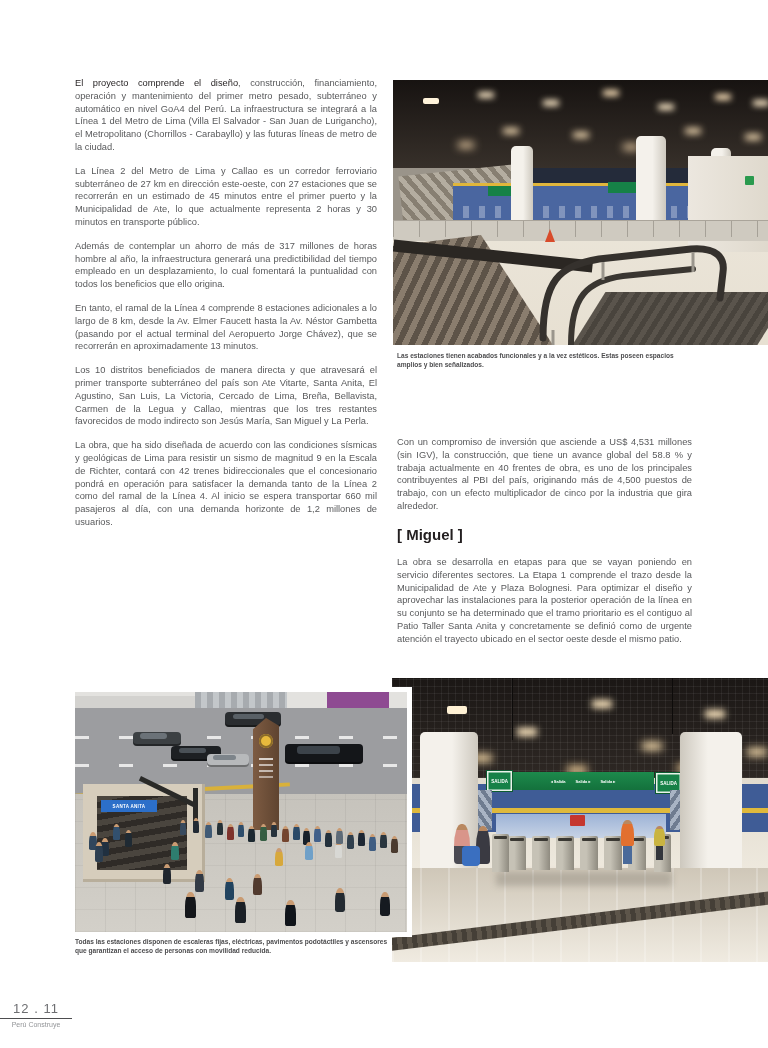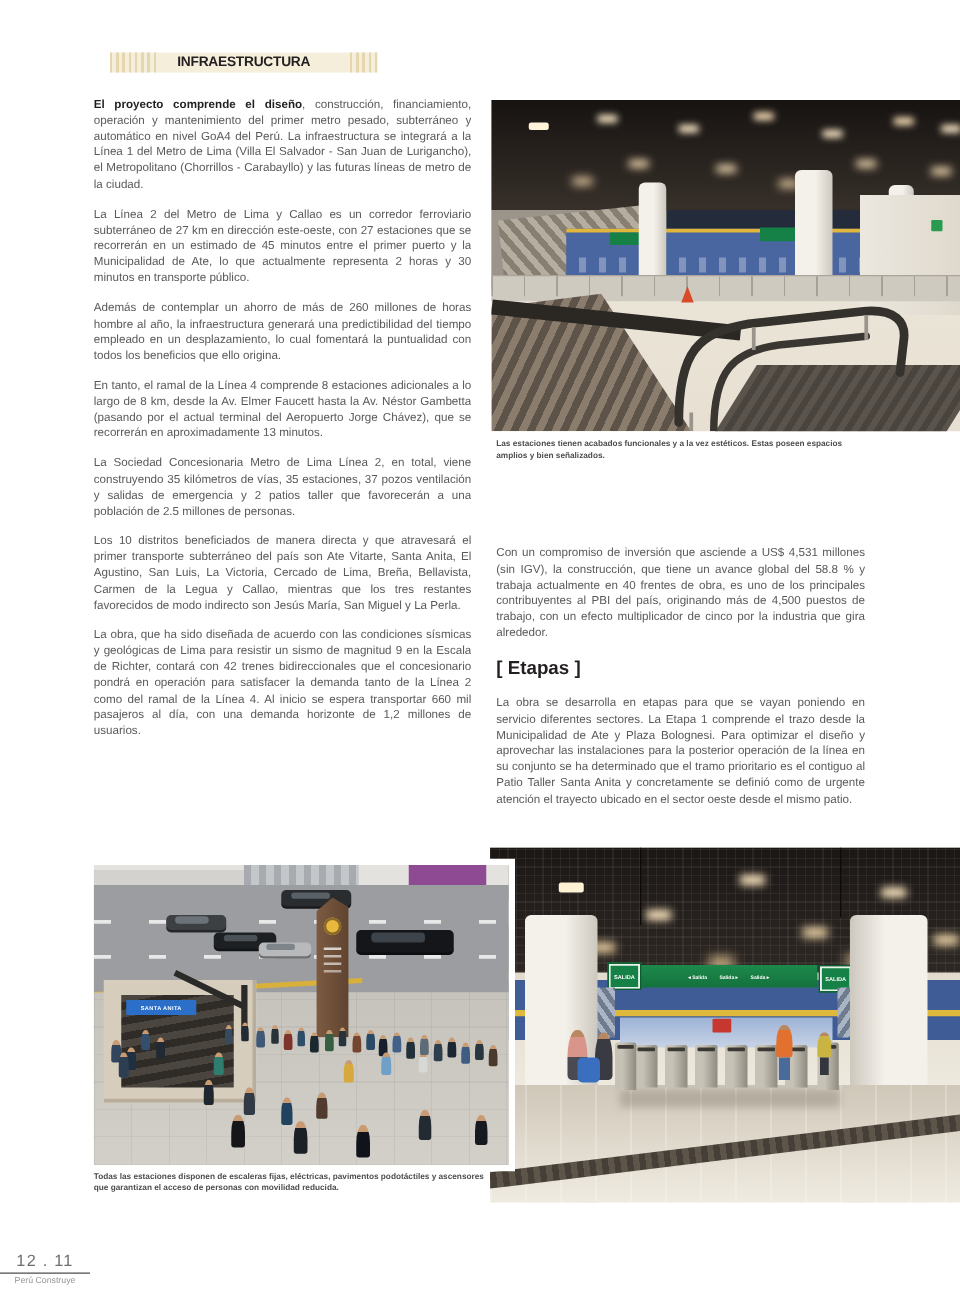--- a/index.html
+++ b/index.html
@@ -12,21 +12,21 @@
         display:flex;align-items:center;justify-content:center;}
   .band::before,.band::after{content:"";position:absolute;top:0;bottom:0;
         background:repeating-linear-gradient(90deg,#e4d7b0 0 2px,rgba(0,0,0,0) 2px 5px);}
   .band::before{left:0;width:40px;}
   .band::after{right:0;width:22px;}
   .band .lbl{font-size:11px;font-weight:bold;color:#231f20;letter-spacing:-0.2px;}
 
   
   .col{position:absolute;text-align:justify;font-size:9.3px;line-height:12.8px;color:#58595b;}
   .col p{margin:0 0 11px 0;}
-  .lead{font-weight:bold;color:#231f20;}
+  .lead{font-weight:normal;color:#231f20;}
   .caption{position:absolute;font-size:6.6px;line-height:9.2px;font-weight:bold;color:#4d4d4f;text-align:left;}
   .etapas{position:absolute;left:397px;top:526px;font-size:15px;font-weight:bold;color:#231f20;}
 
   
   .folio{position:absolute;left:0;top:1001px;width:72px;text-align:center;}
   .folio .num{font-size:13px;color:#6d6e71;letter-spacing:1px;}
   .folio .rule{height:1px;background:#4d4d4f;margin:2px 0 2px 0;}
   .folio .mag{font-size:7px;color:#939598;}
 
   
@@ -57,30 +57,26 @@
   .turn::before{content:"";position:absolute;left:2px;top:2px;right:2px;height:3px;background:#3a3833;border-radius:1px;}
 
   
   #ph2{left:75px;top:692px;width:332px;height:240px;background:#cbc8c1;z-index:2;outline:5px solid #fff;}
 </style>
 </head>
 <body>
 
 <div class="page">
 
-  <div class="band">
-    <span class="lbl">INFRAESTRUCTURA</span>
-  </div>
 
   <div class="col" style="left:75px;top:77px;width:302px;height:610px;overflow:hidden;">
     <p><span class="lead">El proyecto comprende el diseño</span><span>, construcción, financiamiento, operación y mantenimiento del primer metro pesado, subterráneo y automático en nivel GoA4 del Perú. La infraestructura se integrará a la Línea 1 del Metro de Lima (Villa El Salvador - San Juan de Lurigancho), el Metropolitano (Chorrillos - Carabayllo) y las futuras líneas de metro de la ciudad.</span></p>
     <p>La Línea 2 del Metro de Lima y Callao es un corredor ferroviario subterráneo de 27 km en dirección este-oeste, con 27 estaciones que se recorrerán en un estimado de 45 minutos entre el primer puerto y la Municipalidad de Ate, lo que actualmente representa 2 horas y 30 minutos en transporte público.</p>
-    <p>Además de contemplar un ahorro de más de 260 millones de horas hombre al año, la infraestructura generará una predictibilidad del tiempo empleado en un desplazamiento, lo cual fomentará la puntualidad con todos los beneficios que ello origina.</p>
+    <p>Además de contemplar un ahorro de más de 317 millones de horas hombre al año, la infraestructura generará una predictibilidad del tiempo empleado en un desplazamiento, lo cual fomentará la puntualidad con todos los beneficios que ello origina.</p>
     <p>En tanto, el ramal de la Línea 4 comprende 8 estaciones adicionales a lo largo de 8 km, desde la Av. Elmer Faucett hasta la Av. Néstor Gambetta (pasando por el actual terminal del Aeropuerto Jorge Chávez), que se recorrerán en aproximadamente 13 minutos.</p>
-    <p>La Sociedad Concesionaria Metro de Lima Línea 2, en total, viene construyendo 35 kilómetros de vías, 35 estaciones, 37 pozos ventilación y salidas de emergencia y 2 patios taller que favorecerán a una población de 2.5 millones de personas.</p>
     <p>Los 10 distritos beneficiados de manera directa y que atravesará el primer transporte subterráneo del país son Ate Vitarte, Santa Anita, El Agustino, San Luis, La Victoria, Cercado de Lima, Breña, Bellavista, Carmen de la Legua y Callao, mientras que los tres restantes favorecidos de modo indirecto son Jesús María, San Miguel y La Perla.</p>
     <p>La obra, que ha sido diseñada de acuerdo con las condiciones sísmicas y geológicas de Lima para resistir un sismo de magnitud 9 en la Escala de Richter, contará con 42 trenes bidireccionales que el concesionario pondrá en operación para satisfacer la demanda tanto de la Línea 2 como del ramal de la Línea 4. Al inicio se espera transportar 660 mil pasajeros al día, con una demanda horizonte de 1,2 millones de usuarios.</p>
   </div>
 
   <div class="photo" id="ph1">
     <div class="abs ceiling"></div>
     <div class="abs lights"></div>
 
     <div class="abs" style="left:0;top:88px;width:150px;height:64px;background:#9a948a;"></div>
     <div class="abs" style="left:8px;top:90px;width:120px;height:56px;background:repeating-linear-gradient(55deg,#b4ada0 0 5px,#877f72 5px 10px);transform:rotate(-6deg);"></div>
@@ -108,21 +104,21 @@
       <path d="M150 258 C150 200 166 186 206 179 L298 169 C324 167 332 178 330 192 L327 218" fill="none" stroke="#35312d" stroke-width="7" stroke-linecap="round"></path>
       <path d="M178 265 C178 216 194 201 230 196 L300 189" fill="none" stroke="#3a3631" stroke-width="6" stroke-linecap="round"></path>
       <path d="M160 250 L160 265 M210 182 L210 200 M300 172 L300 192" stroke="#9a958c" stroke-width="3"></path>
       <path d="M152 162 l5 -13 l5 13 z" fill="#d84b2a"></path>
     </svg>
   </div>
 
   <div class="caption" style="left:397px;top:351px;width:296px;">Las estaciones tienen acabados funcionales y a la vez estéticos. Estas poseen espacios amplios y bien señalizados.</div>
 
   <div class="col" style="left:397px;top:436px;width:295px;">Con un compromiso de inversión que asciende a US$ 4,531 millones (sin IGV), la construcción, que tiene un avance global del 58.8 % y trabaja actualmente en 40 frentes de obra, es uno de los principales contribuyentes al PBI del país, originando más de 4,500 puestos de trabajo, con un efecto multiplicador de cinco por la industria que gira alrededor.</div>
-  <div class="etapas">[ Etapas ]</div>
+  <div class="etapas">[ Miguel ]</div>
   <div class="col" style="left:397px;top:556px;width:295px;">La obra se desarrolla en etapas para que se vayan poniendo en servicio diferentes sectores. La Etapa 1 comprende el trazo desde la Municipalidad de Ate y Plaza Bolognesi. Para optimizar el diseño y aprovechar las instalaciones para la posterior operación de la línea en su conjunto se ha determinado que el tramo prioritario es el contiguo al Patio Taller Santa Anita y concretamente se definió como de urgente atención el trayecto ubicado en el sector oeste desde el mismo patio.</div>
 
   <div class="photo" id="ph3">
     <div class="abs ceiling"></div>
     <div class="abs lights3"></div>
     <div class="abs" style="left:120px;top:0;width:1px;height:62px;background:#0d0b0a;"></div>
     <div class="abs" style="left:280px;top:0;width:1px;height:56px;background:#0d0b0a;"></div>
 
     <div class="abs" style="left:0;top:106px;width:376px;height:48px;background:#3f5c96;"></div>
     <div class="abs" style="left:0;top:130px;width:376px;height:5px;background:#dfb93c;"></div>

